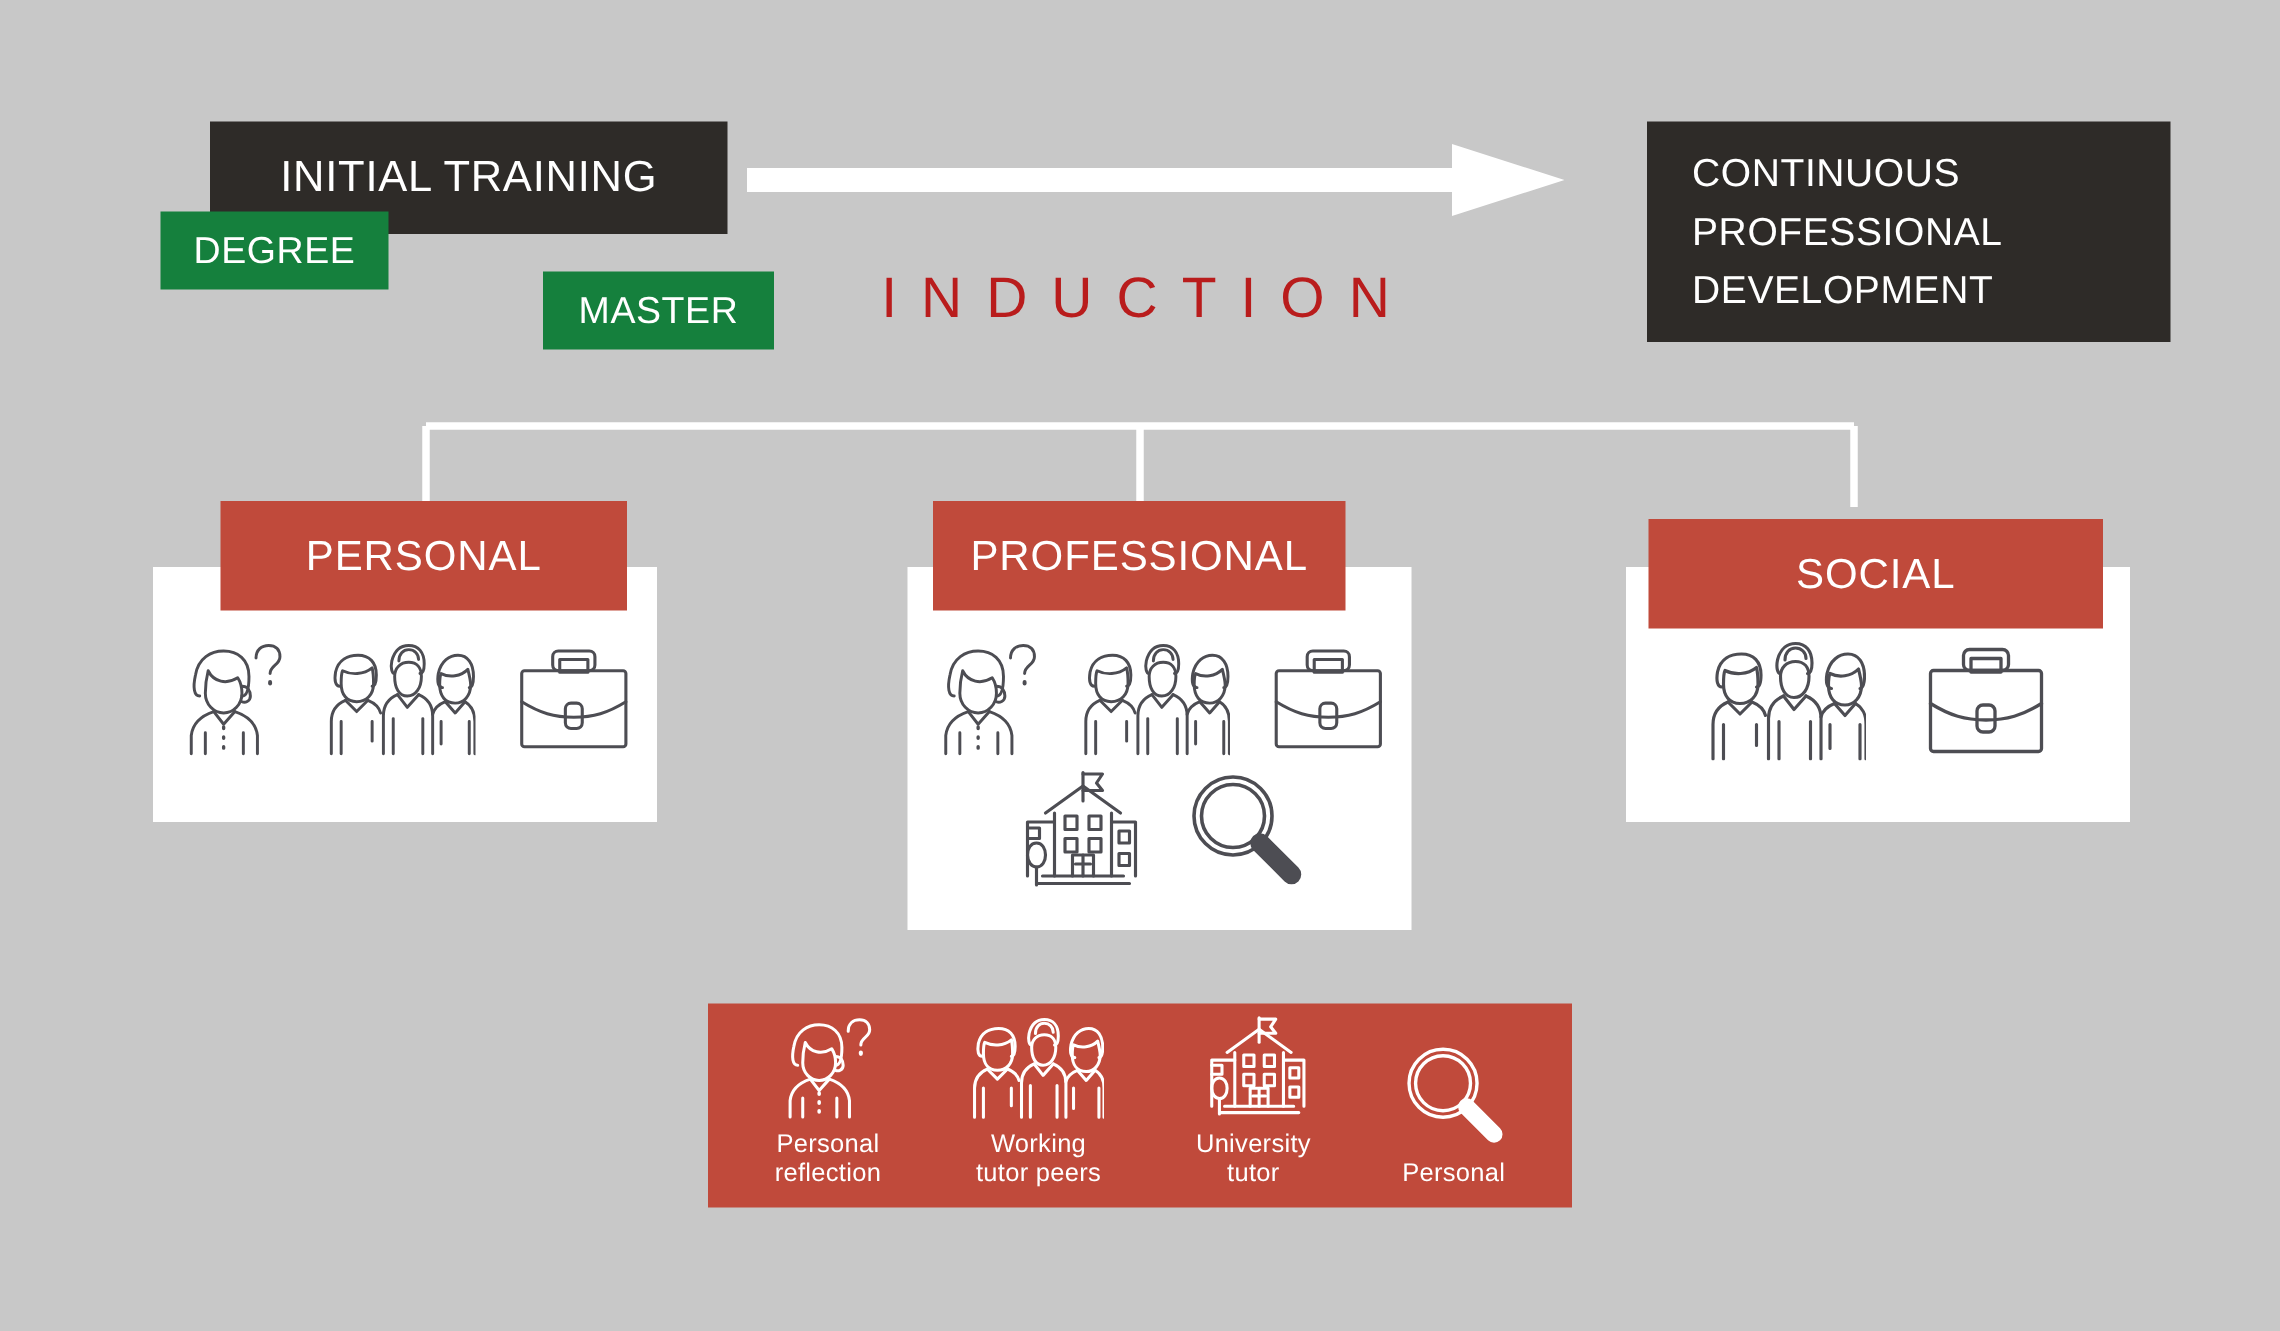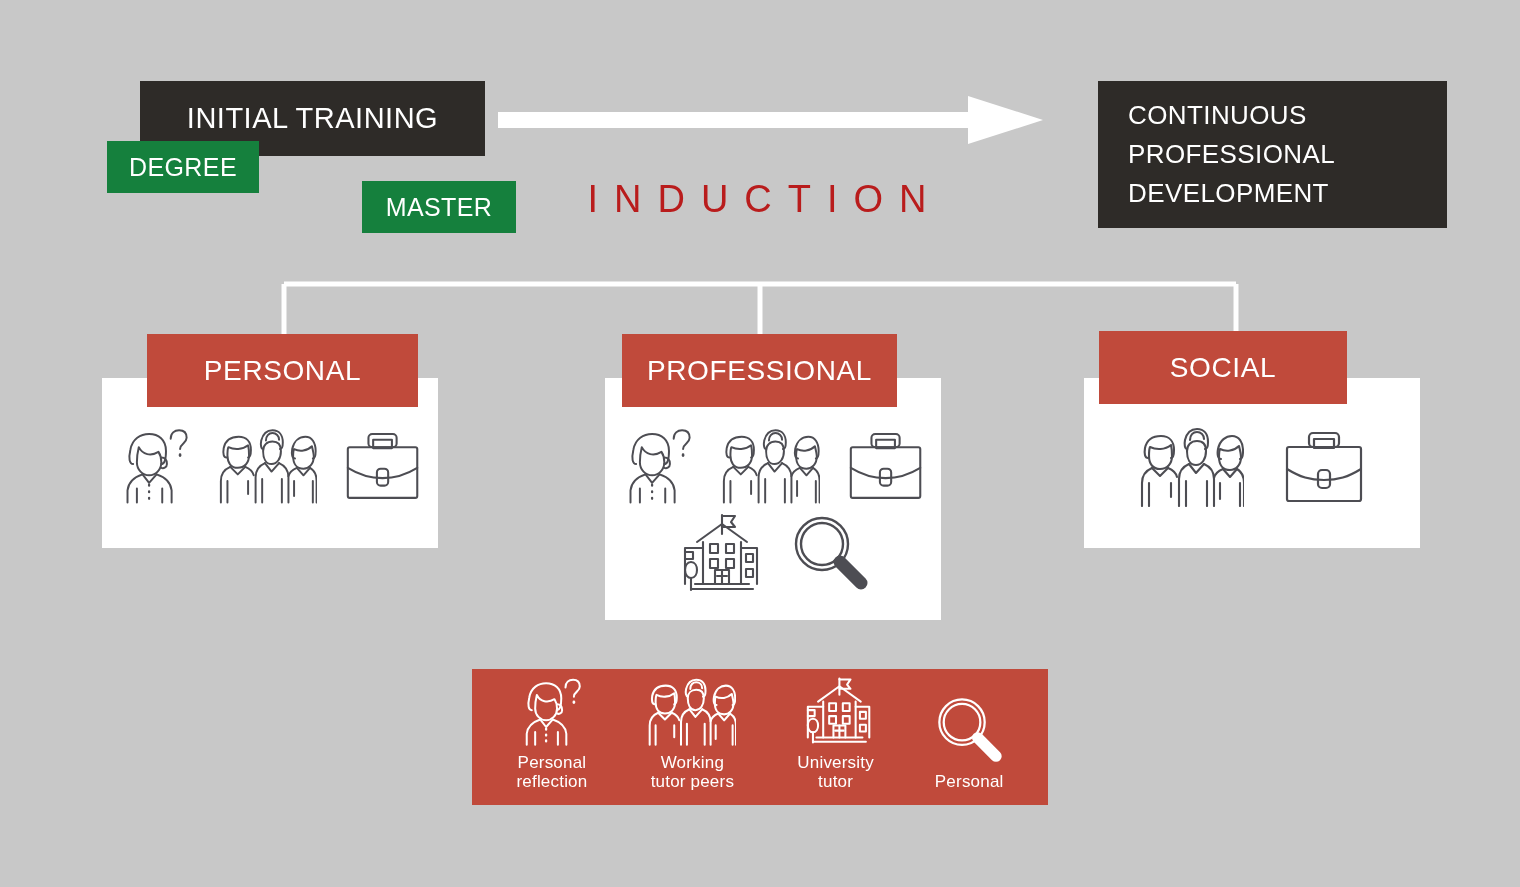--- a/index.html
+++ b/index.html
@@ -59,21 +59,21 @@
   .card-head{
     background:#c04a3b;color:#ffffff;
     display:flex;align-items:center;justify-content:center;
     font-size:28px;letter-spacing:.6px;
   }
   .p-card{left:102px;top:378px;width:336px;height:170px;}
   .p-head{left:147px;top:334px;width:271px;height:73px;}
   .pr-card{left:605px;top:378px;width:336px;height:242px;}
   .pr-head{left:622px;top:334px;width:275px;height:73px;}
   .s-card{left:1084px;top:378px;width:336px;height:170px;}
-  .s-head{left:1099px;top:331px;width:248px;height:73px;}
+  .s-head{left:1099px;top:346px;width:303px;height:73px;}
 
   .icon-row{display:flex;align-items:center;}
   .p-icons{left:120px;top:424px;width:300px;height:82px;gap:28px;}
   .pr-icons-1{left:623px;top:424px;width:300px;height:82px;gap:28px;}
   .pr-icons-2{left:675px;top:512px;width:200px;height:82px;gap:30px;}
   .s-icons{left:1140px;top:430px;width:240px;height:72px;gap:40px;}
 
   
   .legend{
     left:472px;top:669px;width:576px;height:136px;

